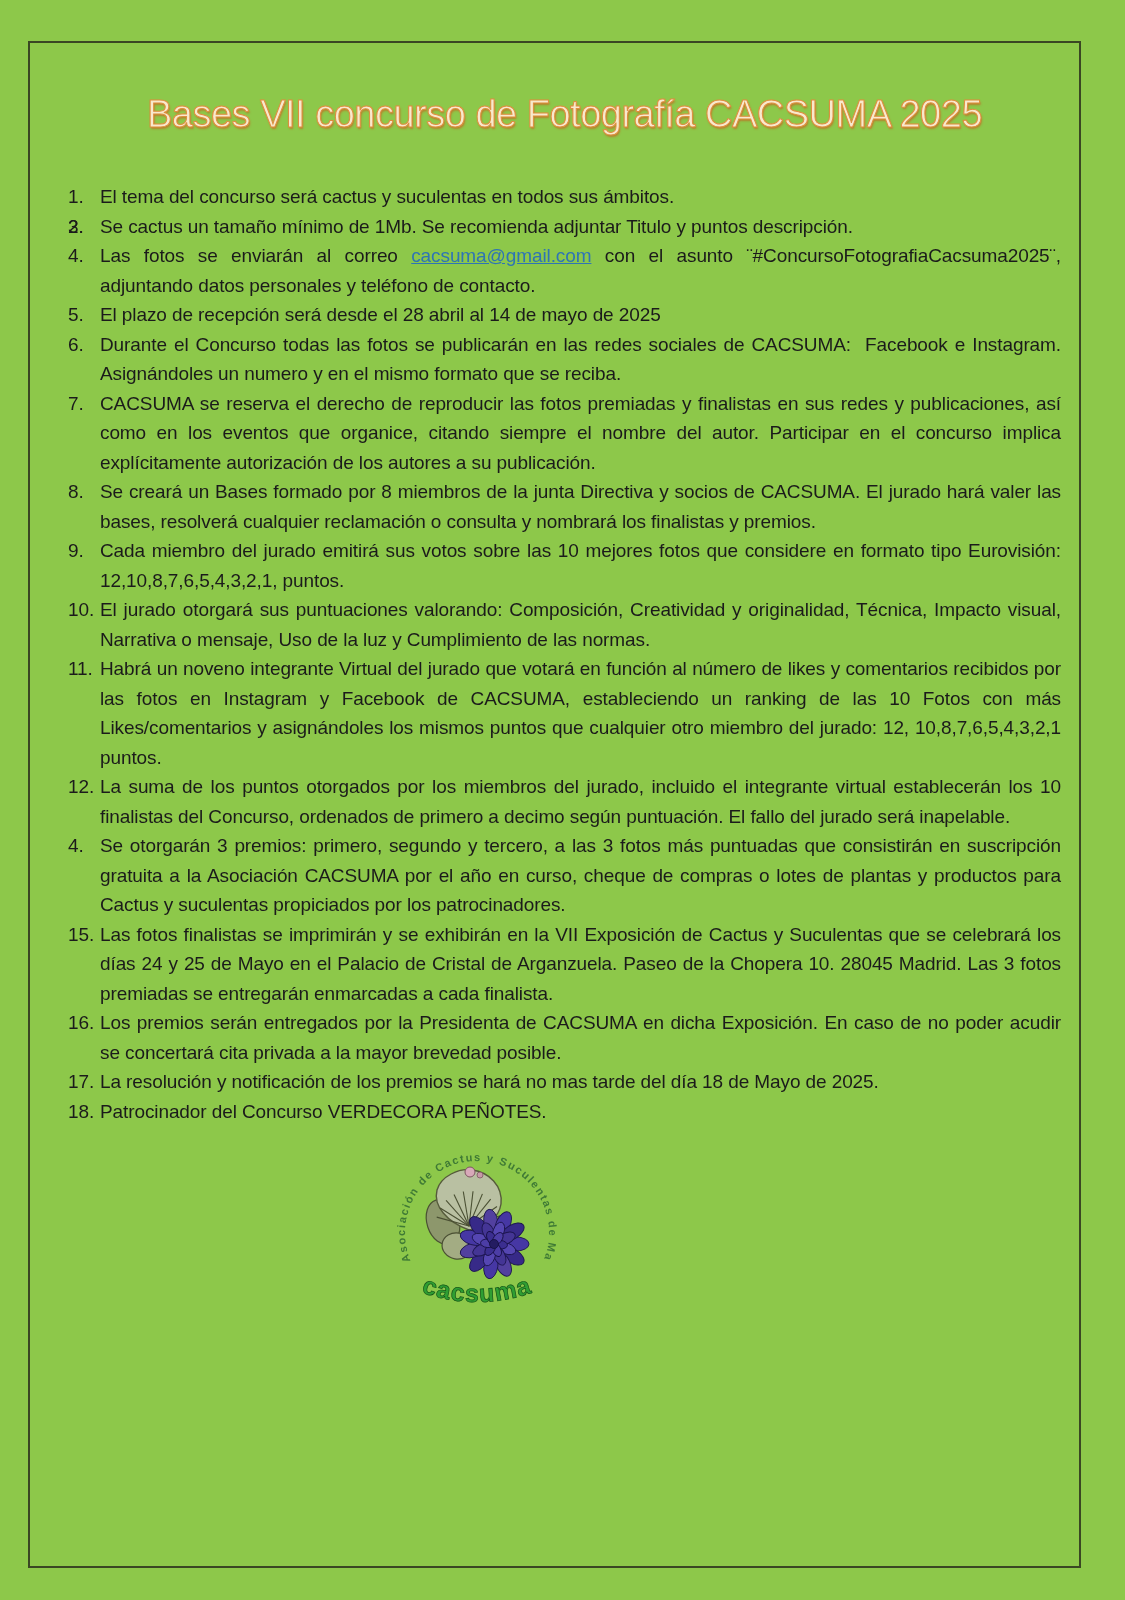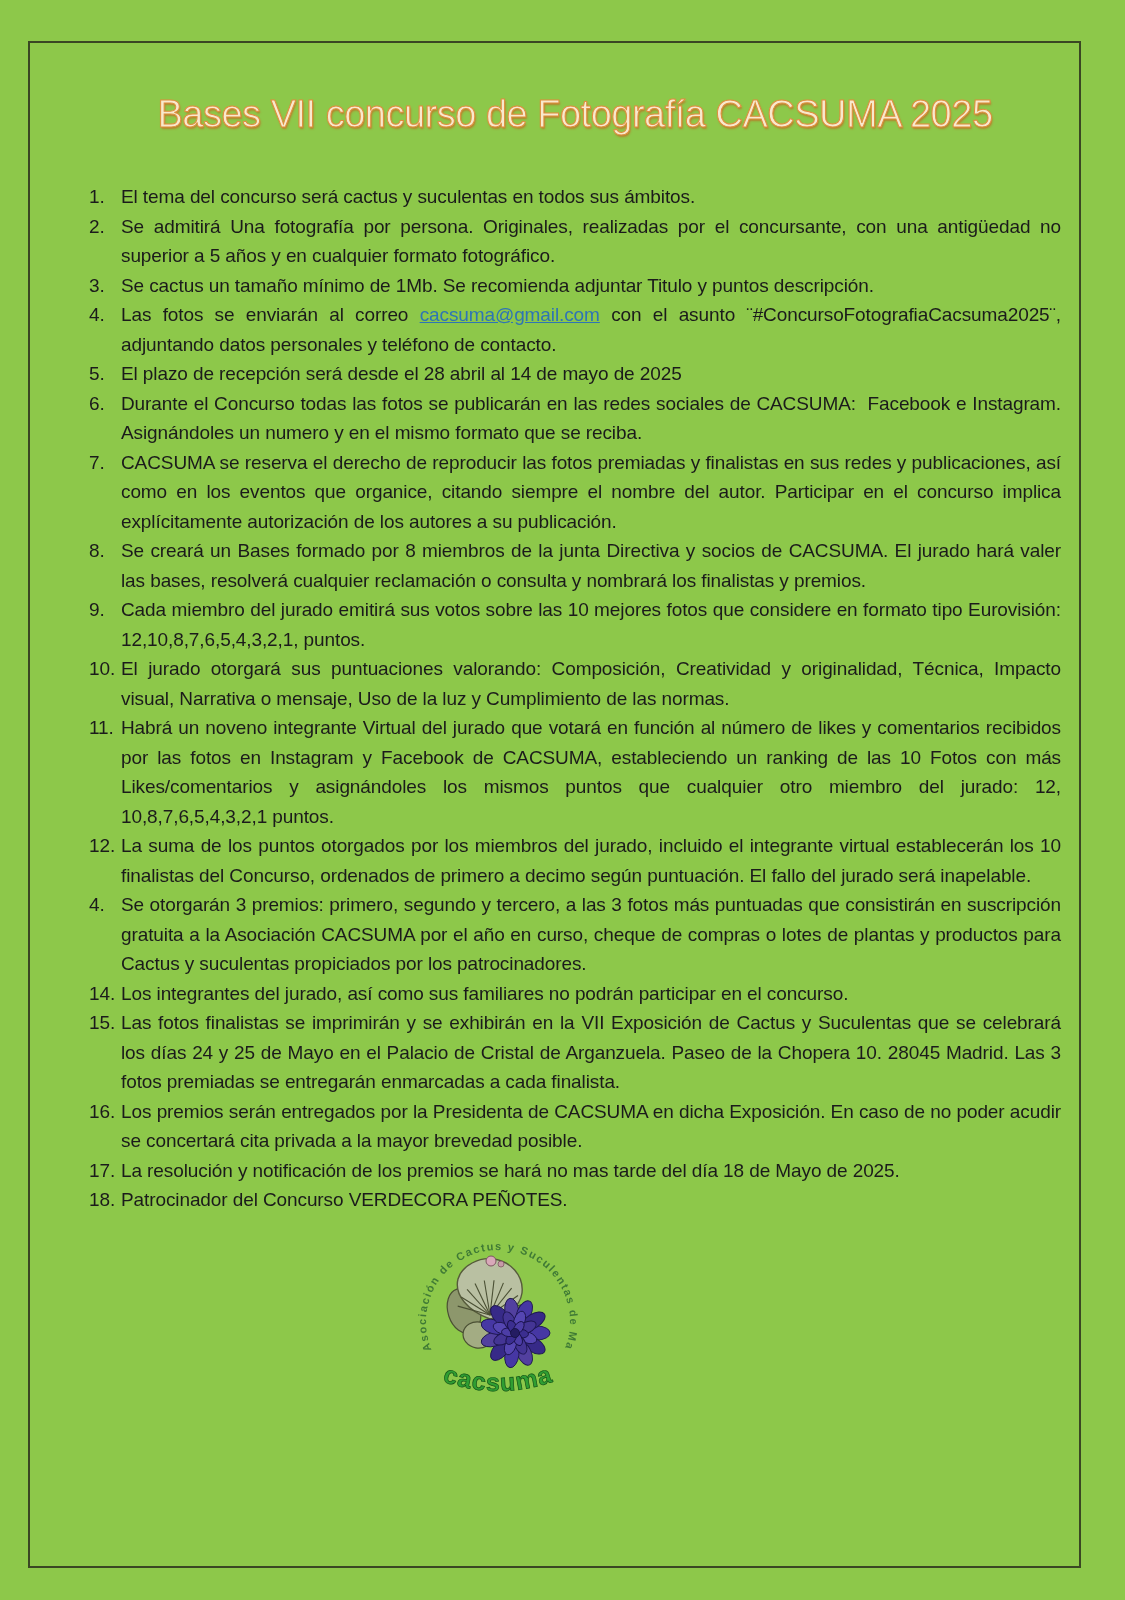--- a/index.html
+++ b/index.html
@@ -15,21 +15,21 @@
     left:28px; top:41px;
     width:1053px; height:1527px;
     border:2px solid #3a4723;
     box-sizing:border-box;
   }
   .content {
     position:absolute;
     left:30px; top:43px;
     width:1049px; height:1523px;
     box-sizing:border-box;
-    padding:0 18px 0 59px;
+    padding:0 18px 0 38px;
   }
   .page-title {
     margin:50px 0 0 0;
     text-align:center;
     font-size:38px;
     font-weight:400;
     letter-spacing:-0.5px;
     color:#f8e9cd;
     -webkit-text-stroke:1px #dd8f3e;
     text-shadow:1px 2px 2px rgba(193,113,38,0.8), 0 0 1px #dd8f3e;
@@ -67,33 +67,32 @@
 <body>
 
 <div class="frame"></div>
 
 <div class="content">
 
   <h1 class="page-title">Bases VII concurso de Fotografía CACSUMA 2025</h1>
 
   <ol class="rules">
       <li><span class="num">1.</span><span><span>El tema del concurso será </span><b>cactus y suculentas en todos sus ámbitos</b><span>.</span></span></li>
-      <li><span class="num">2.</span><span><span>Se admitirá </span><b>Una fotografía</b><span> por persona. </span><b>Originales</b><span>, realizadas por el concursante, con una antigüedad no superior a </span><b>5 años</b><span> y en cualquier formato fotográfico.</span></span></li>
+      <li><span class="num">2.</span></li>
       <li><span class="num">3.</span><span><span>Se cactus un </span><b>tamaño mínimo de 1Mb.</b><span> Se recomienda adjuntar </span><b>Titulo y puntos descripción.</b></span></li>
       <li><span class="num">4.</span><span><span>Las fotos se enviarán al correo </span><a class="email-link" href="#">cacsuma@gmail.com</a><span> con el asunto </span><b>¨#ConcursoFotografiaCacsuma2025¨</b><span>, adjuntando datos personales y teléfono de contacto.</span></span></li>
       <li><span class="num">5.</span><span><span>El plazo de recepción será desde el </span><b>28 abril al 14 de mayo</b><span> de 2025</span></span></li>
       <li><span class="num">6.</span><span><span>Durante el Concurso todas las fotos se publicarán en las </span><b>redes sociales</b><span> de CACSUMA:&nbsp; Facebook e Instagram. Asignándoles un numero y en el mismo formato que se reciba.</span></span></li>
       <li><span class="num">7.</span><span><span>CACSUMA se reserva el derecho de reproducir las fotos premiadas y finalistas en sus redes y publicaciones, así como en los eventos que organice, citando siempre el nombre del autor. Participar en el concurso implica explícitamente autorización de los autores a su publicación.</span></span></li>
       <li><span class="num">8.</span><span><span>Se creará un </span><b>Bases</b><span> formado por 8 miembros de la junta Directiva y socios de CACSUMA. El jurado hará valer las bases, resolverá cualquier reclamación o consulta y nombrará los finalistas y premios.</span></span></li>
       <li><span class="num">9.</span><span><span>Cada miembro del jurado emitirá sus votos sobre las 10 mejores fotos que considere en formato </span><b>tipo Eurovisión: 12,10,8,7,6,5,4,3,2,1, puntos</b><span>.</span></span></li>
       <li><span class="num">10.</span><span><span>El jurado otorgará sus puntuaciones valorando: Composición, Creatividad y originalidad, Técnica, Impacto visual, Narrativa o mensaje, Uso de la luz y Cumplimiento de las normas.</span></span></li>
       <li><span class="num">11.</span><span><span>Habrá un noveno </span><b>integrante Virtual del jurado</b><span> que votará en función al número de likes y comentarios recibidos por las fotos en Instagram y Facebook de CACSUMA, estableciendo un ranking de las 10 Fotos con más Likes/comentarios y asignándoles los mismos puntos que cualquier otro miembro del jurado: 12, 10,8,7,6,5,4,3,2,1 puntos.</span></span></li>
       <li><span class="num">12.</span><span><span>La suma de los puntos otorgados por los miembros del jurado, incluido el integrante virtual establecerán los 10 finalistas del Concurso, ordenados de primero a decimo según puntuación. El fallo del jurado será inapelable.</span></span></li>
       <li><span class="num">4.</span><span><span>Se otorgarán </span><b>3 premios:</b><span> primero, segundo y tercero, a las 3 fotos más puntuadas que consistirán en suscripción gratuita a la Asociación CACSUMA por el año en curso, cheque de compras o lotes de plantas y productos para Cactus y suculentas propiciados por los patrocinadores.</span></span></li>
-      <li><span class="num">14.</span><span><span>Los integrantes del jurado, así como sus familiares no podrán participar en el concurso.</span></span></li>
       <li><span class="num">15.</span><span><span>Las fotos finalistas se imprimirán y se exhibirán en la </span><b>VII Exposición de Cactus y Suculentas</b><span> que se celebrará los días </span><b>24 y 25 de Mayo en el Palacio de Cristal de Arganzuela</b><span>. Paseo de la Chopera 10. 28045 Madrid. Las 3 fotos premiadas se entregarán enmarcadas a cada finalista.</span></span></li>
       <li><span class="num">16.</span><span><span>Los premios serán entregados por la Presidenta de CACSUMA en dicha Exposición. En caso de no poder acudir se concertará cita privada a la mayor brevedad posible.</span></span></li>
       <li><span class="num">17.</span><span><span>La resolución y notificación de los premios se hará no mas tarde del día </span><b>18 de Mayo</b><span> de 2025.</span></span></li>
       <li><span class="num">18.</span><span><span>Patrocinador del Concurso </span><b>VERDECORA PEÑOTES.</b></span></li>
     </ol>
 
   <div class="logo-wrap">
     <svg width="200" height="170" viewBox="0 0 200 170">
       <defs>
         <path id="arcTop" d="M 34.8 115.5 A 72 72 0 1 1 165.2 115.5" fill="none"></path>

